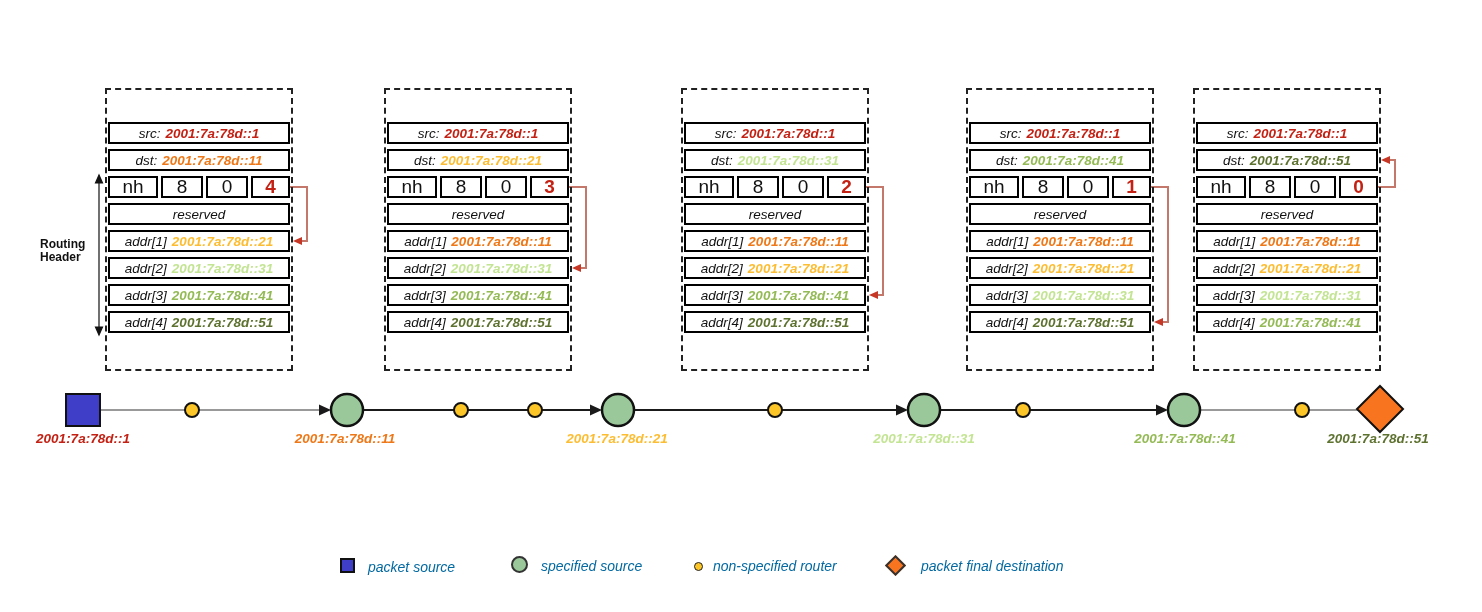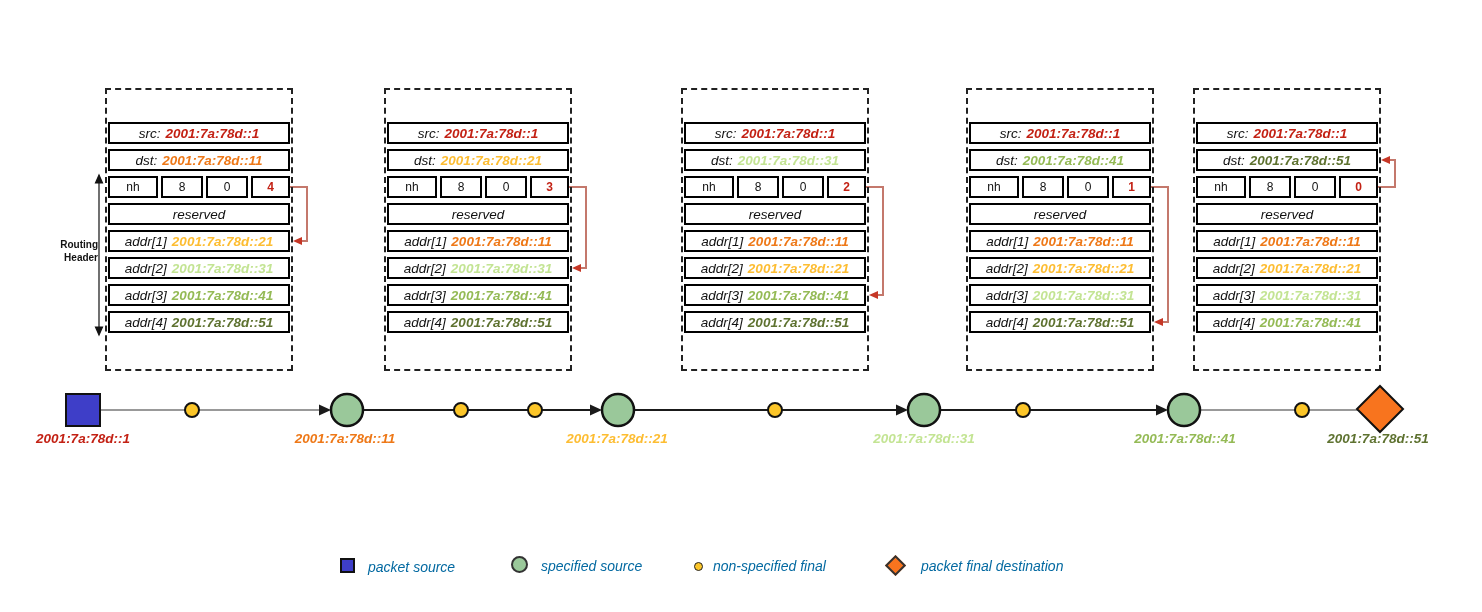--- a/index.html
+++ b/index.html
@@ -20,27 +20,27 @@
     font-style:italic;font-size:13.5px;color:#111;white-space:nowrap;
   }
   .row .val{font-weight:700;}
   .nh-row{
     border:none;background:transparent;padding:0;gap:0;
     display:grid;grid-template-columns:50px 42px 42px 1fr;column-gap:3px;
   }
   .nh-row .cell{
     box-sizing:border-box;border:2px solid #000;background:#fff;height:22px;
     display:flex;align-items:center;justify-content:center;
-    font-style:normal;font-size:12px;color:#111;
+    font-style:normal;font-size:19px;color:#111;
   }
   .nh-row .segleft{font-weight:700;}
   
   .rh-label{
-    position:absolute;left:40px;top:238px;width:58px;text-align:right;
-    font-size:10px;font-weight:700;color:#111;line-height:13px;
+    position:absolute;left:40px;top:238px;width:58px;text-align:left;
+    font-size:12px;font-weight:700;color:#111;line-height:13px;
   }
   
   .node-label{
     position:absolute;top:431px;width:160px;text-align:center;
     font-style:italic;font-weight:700;font-size:13.5px;white-space:nowrap;
   }
   
   .lg-label{
     position:absolute;font-style:italic;font-size:14px;color:#0369a1;
     line-height:16px;white-space:nowrap;
@@ -289,18 +289,18 @@
   <div class="node-label" style="left: 844px; color: rgb(195, 228, 147);">2001:7a:78d::31</div>
   <div class="node-label" style="left: 1105px; color: rgb(148, 186, 85);">2001:7a:78d::41</div>
   <div class="node-label" style="left: 1298px; color: rgb(94, 114, 48);">2001:7a:78d::51</div>
 
   <div>
     <span class="lg-square" style="background-color: rgb(62, 62, 200);"></span>
     <span class="lg-label" style="left:368px;top:559px">packet source</span>
     <span class="lg-circle" style="background-color: rgb(154, 200, 154);"></span>
     <span class="lg-label" style="left:541px;top:558px">specified source</span>
     <span class="lg-dot" style="background-color: rgb(252, 198, 41);"></span>
-    <span class="lg-label" style="left:713px;top:558px">non-specified final</span>
+    <span class="lg-label" style="left:713px;top:558px">non-specified router</span>
     <span class="lg-diamond" style="background-color: rgb(248, 116, 30);"></span>
     <span class="lg-label" style="left:921px;top:558px">packet final destination</span>
   </div>
 
 </div>
 
 </body></html>

